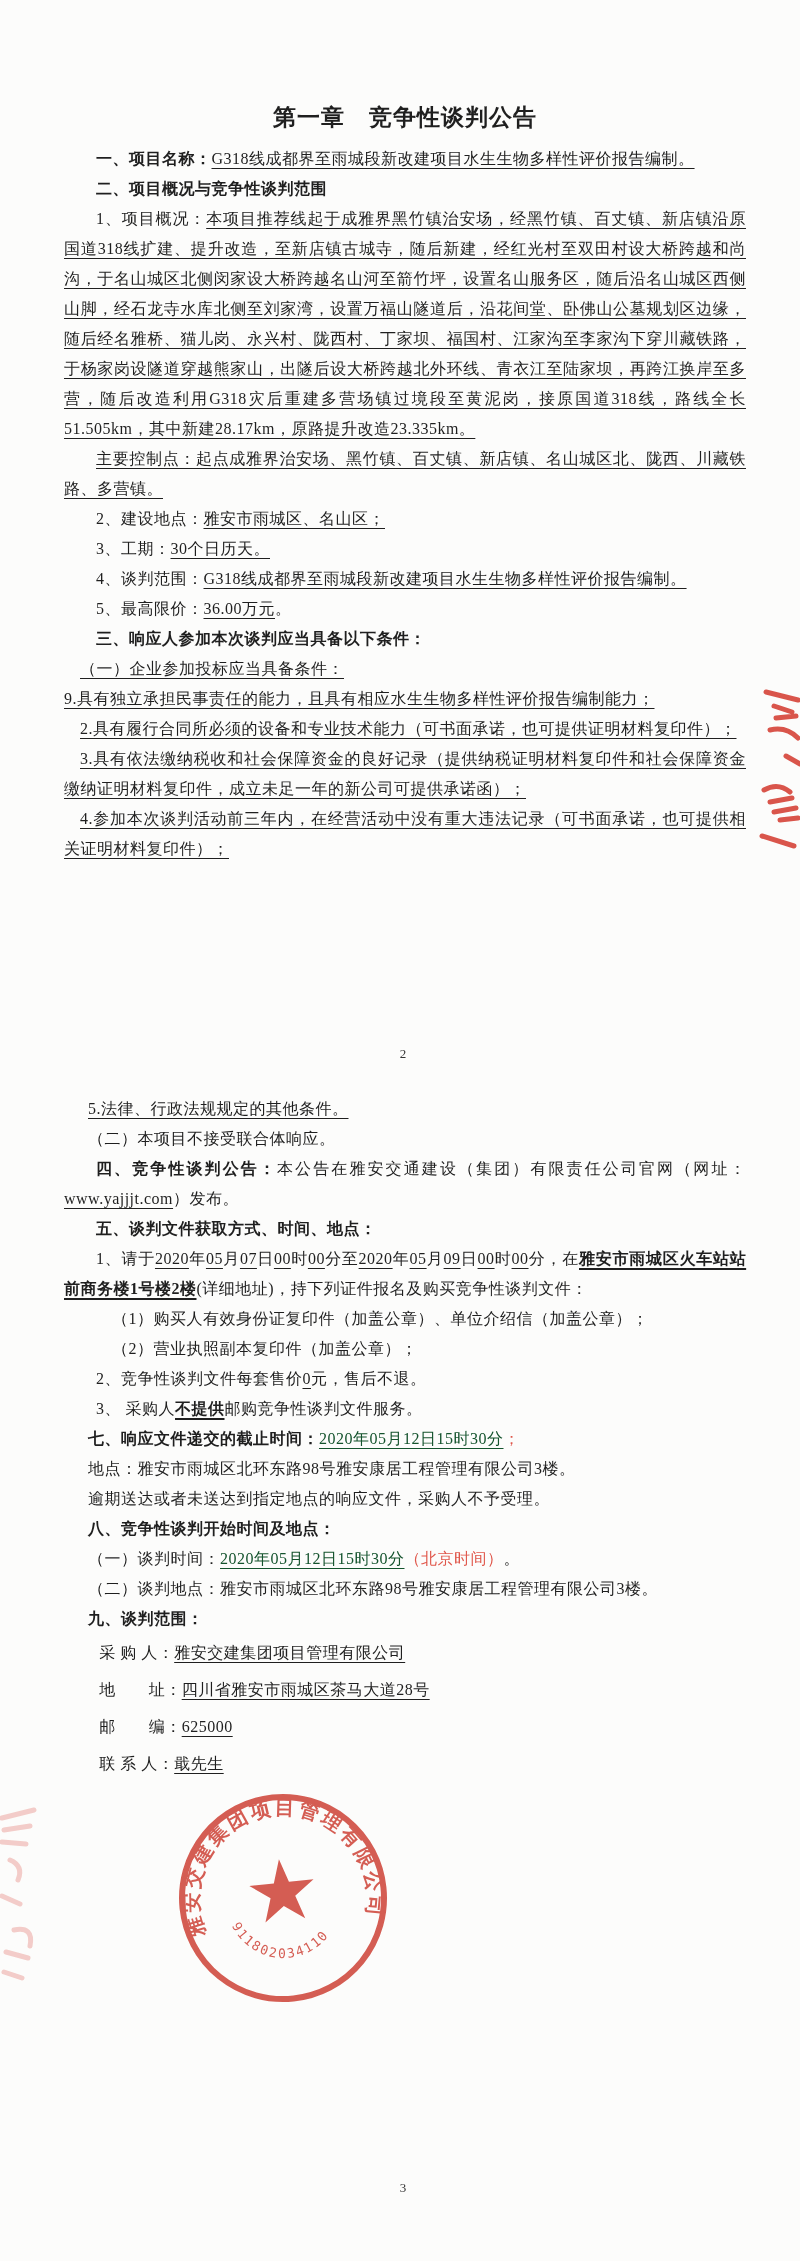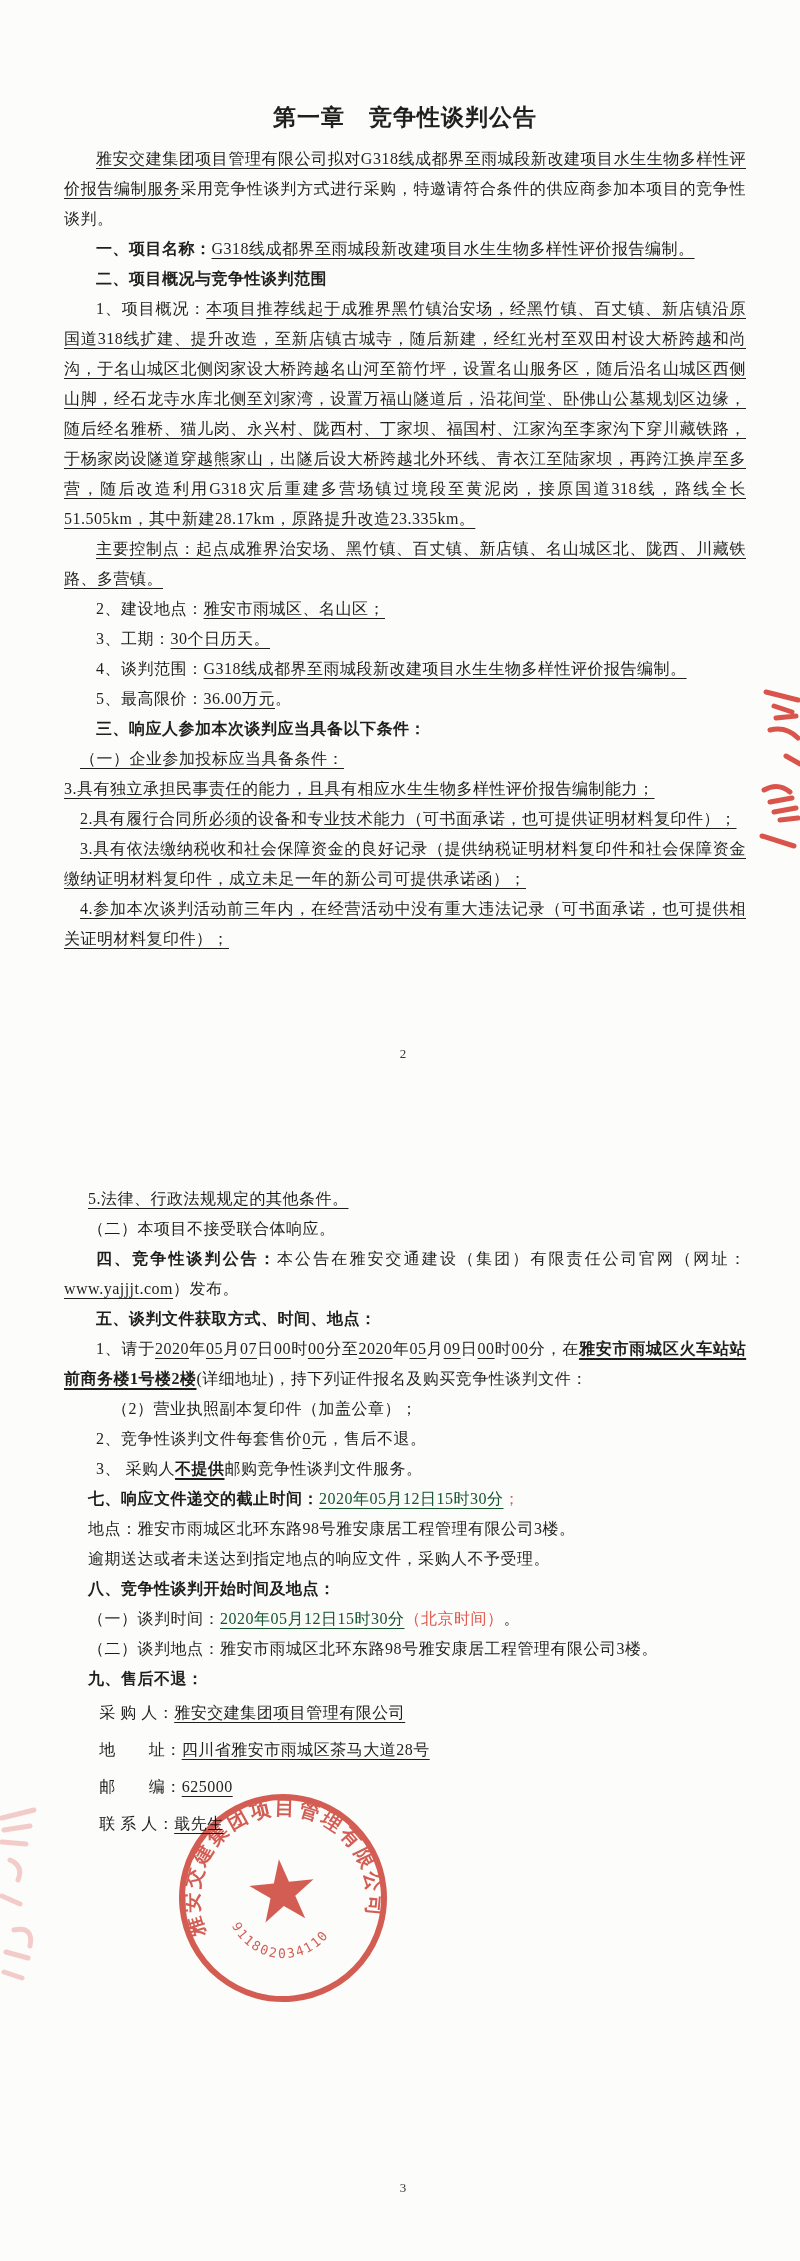--- a/index.html
+++ b/index.html
@@ -54,72 +54,72 @@
 </style>
 </head>
 <body>
 
 <div class="page">
 
   <main class="doc">
 
     <h1 class="title">第一章　竞争性谈判公告</h1>
 
-    <p class="ind2"><span class="u">雅安交建集团项目管理有限公司拟对G318线成都界至雨城段新改建项目水生生物多样性评价报告编制服务</span><span>采用竞争性谈判方式进行采购，特邀请符合条件的供应商参加本项目的竞争性谈判。</span></p>
 
     <p class="ind2"><span class="b">一、项目名称：</span><span class="u">G318线成都界至雨城段新改建项目水生生物多样性评价报告编制。</span></p>
 
     <p class="ind2 b">二、项目概况与竞争性谈判范围</p>
 
     <p class="ind2"><span>1、项目概况：</span><span class="u">本项目推荐线起于成雅界黑竹镇治安场，经黑竹镇、百丈镇、新店镇沿原国道318线扩建、提升改造，至新店镇古城寺，随后新建，经红光村至双田村设大桥跨越和尚沟，于名山城区北侧闵家设大桥跨越名山河至箭竹坪，设置名山服务区，随后沿名山城区西侧山脚，经石龙寺水库北侧至刘家湾，设置万福山隧道后，沿花间堂、卧佛山公墓规划区边缘，随后经名雅桥、猫儿岗、永兴村、陇西村、丁家坝、福国村、江家沟至李家沟下穿川藏铁路，于杨家岗设隧道穿越熊家山，出隧后设大桥跨越北外环线、青衣江至陆家坝，再跨江换岸至多营，随后改造利用G318灾后重建多营场镇过境段至黄泥岗，接原国道318线，路线全长51.505km，其中新建28.17km，原路提升改造23.335km。</span></p>
 
     <p class="ind2"><span class="u">主要控制点：起点成雅界治安场、黑竹镇、百丈镇、新店镇、名山城区北、陇西、川藏铁路、多营镇。</span></p>
 
     <p class="ind2"><span>2、建设地点：</span><span class="u">雅安市雨城区、名山区；</span></p>
     <p class="ind2"><span>3、工期：</span><span class="u">30个日历天。</span></p>
     <p class="ind2"><span>4、谈判范围：</span><span class="u">G318线成都界至雨城段新改建项目水生生物多样性评价报告编制。</span></p>
     <p class="ind2"><span>5、最高限价：</span><span class="u">36.00万元</span><span>。</span></p>
 
     <p class="ind2 b">三、响应人参加本次谈判应当具备以下条件：</p>
 
     <p class="ind1"><span class="u">（一）企业参加投标应当具备条件：</span></p>
 
-    <p><span class="u">3.具有独立承担民事责任的能力，且具有相应水生生物多样性评价报告编制能力；</span></p>
+    <p><span class="u">9.具有独立承担民事责任的能力，且具有相应水生生物多样性评价报告编制能力；</span></p>
     <p class="ind1"><span class="u">2.具有履行合同所必须的设备和专业技术能力（可书面承诺，也可提供证明材料复印件）；</span></p>
     <p class="ind1"><span class="u">3.具有依法缴纳税收和社会保障资金的良好记录（提供纳税证明材料复印件和社会保障资金缴纳证明材料复印件，成立未足一年的新公司可提供承诺函）；</span></p>
     <p class="ind1"><span class="u">4.参加本次谈判活动前三年内，在经营活动中没有重大违法记录（可书面承诺，也可提供相关证明材料复印件）；</span></p>
 
     <div class="spacer-pagebreak"></div>
 
     <p class="ind15"><span class="u">5.法律、行政法规规定的其他条件。</span></p>
 
     <p class="ind15 gap-s">（二）本项目不接受联合体响应。</p>
 
     <p class="ind2 gap-s"><span class="b">四、竞争性谈判公告：</span><span>本公告在雅安交通建设（集团）有限责任公司官网（网址：</span><span class="u">www.yajjjt.com</span><span>）发布。</span></p>
 
     <p class="ind2 b">五、谈判文件获取方式、时间、地点：</p>
 
     <p class="ind2"><span>1、请于</span><span class="u">2020</span><span>年</span><span class="u">05</span><span>月</span><span class="u">07</span><span>日</span><span class="u">00</span><span>时</span><span class="u">00</span><span>分至</span><span class="u">2020</span><span>年</span><span class="u">05</span><span>月</span><span class="u">09</span><span>日</span><span class="u">00</span><span>时</span><span class="u">00</span><span>分，在</span><span class="bu">雅安市雨城区火车站站前商务楼1号楼2楼</span><span>(详细地址)，持下列证件报名及购买竞争性谈判文件：</span></p>
 
+    <p class="ind3">（1）购买人有效身份证复印件（加盖公章）、单位介绍信（加盖公章）；</p>
     <p class="ind3">（2）营业执照副本复印件（加盖公章）；</p>
 
     <p class="ind2"><span>2、竞争性谈判文件每套售价</span><span class="u">0</span><span>元，售后不退。</span></p>
     <p class="ind2"><span>3、 采购人</span><span class="bu">不提供</span><span>邮购竞争性谈判文件服务。</span></p>
 
     <p class="ind15"><span class="b">七、响应文件递交的截止时间：</span><span class="ru">2020年05月12日15时30分</span><span class="r">；</span></p>
 
     <p class="ind15">地点：雅安市雨城区北环东路98号雅安康居工程管理有限公司3楼。</p>
     <p class="ind15">逾期送达或者未送达到指定地点的响应文件，采购人不予受理。</p>
 
     <p class="ind15 b">八、竞争性谈判开始时间及地点：</p>
 
     <p class="ind15"><span>（一）谈判时间：</span><span class="ru">2020年05月12日15时30分</span><span class="r">（北京时间）</span><span>。</span></p>
     <p class="ind15">（二）谈判地点：雅安市雨城区北环东路98号雅安康居工程管理有限公司3楼。</p>
 
-    <p class="ind15 b">九、售后不退：</p>
+    <p class="ind15 b">九、谈判范围：</p>
 
     <p class="contact"><span>采 购 人：</span><span class="u">雅安交建集团项目管理有限公司</span></p>
     <p class="contact"><span>地　　址：</span><span class="u">四川省雅安市雨城区茶马大道28号</span></p>
     <p class="contact"><span>邮　　编：</span><span class="u">625000</span></p>
     <p class="contact"><span>联 系 人：</span><span class="u">戢先生</span></p>
 
   </main>
 
   <div class="pagenum" id="pagenum-2">2</div>
   <div class="pagenum" id="pagenum-3">3</div>

